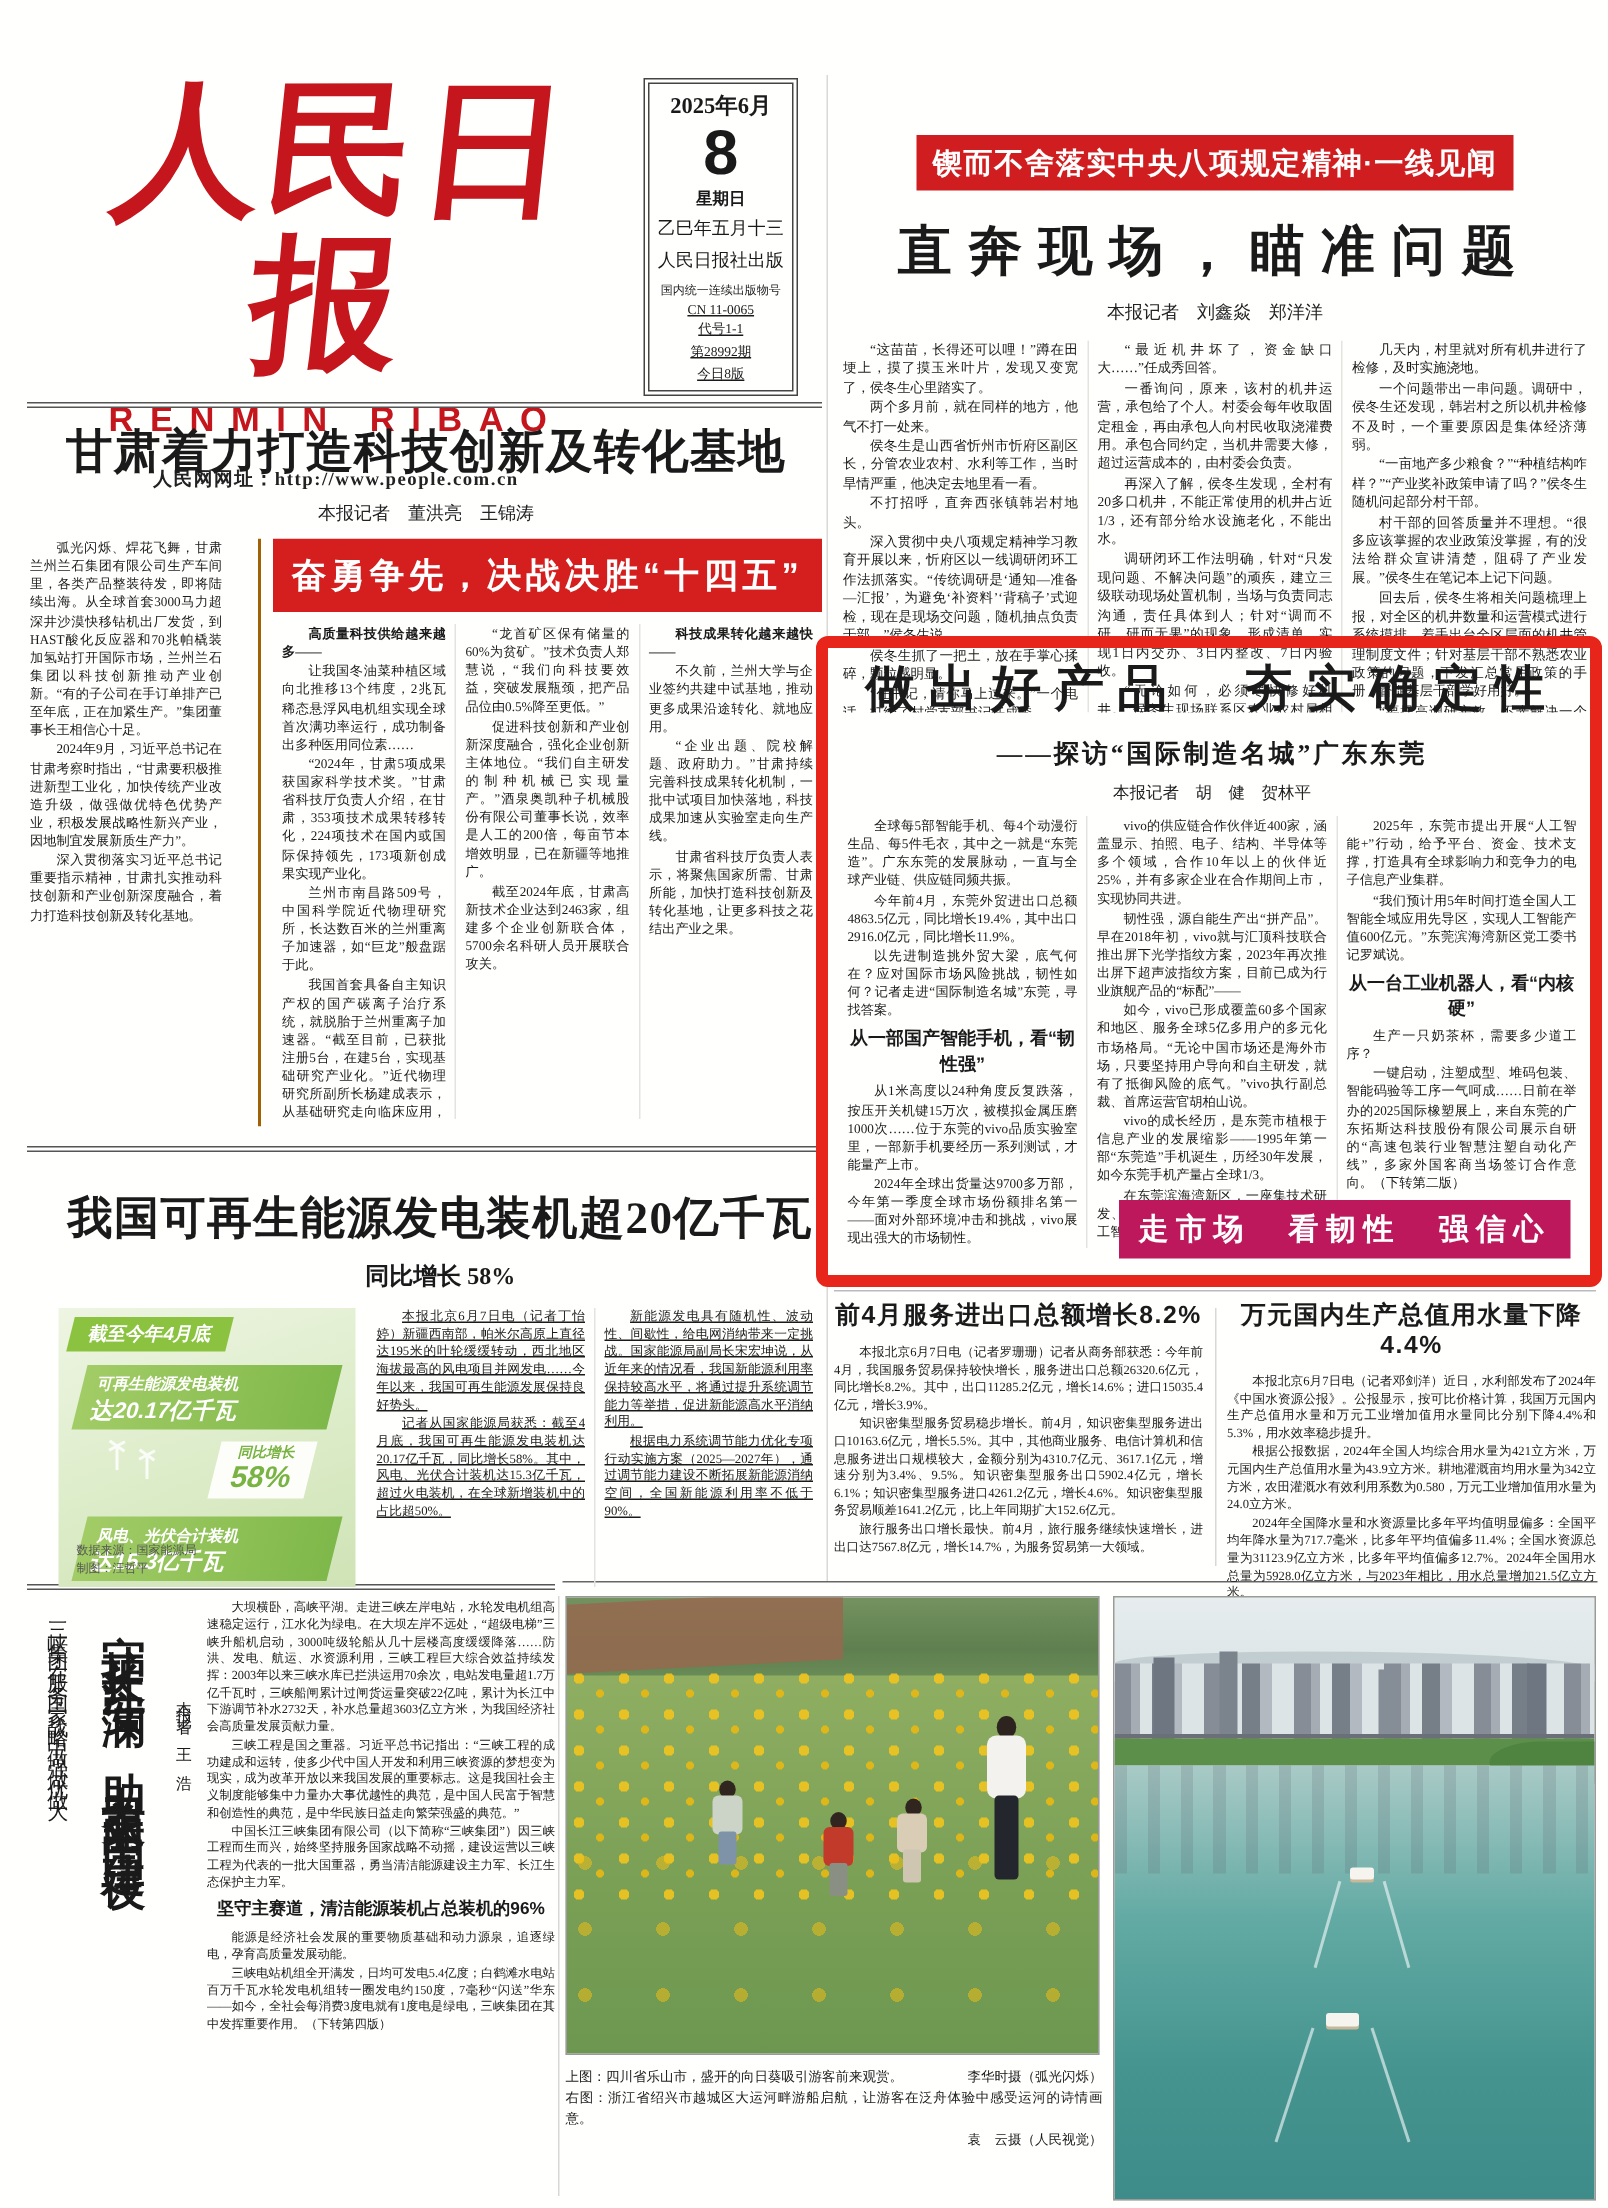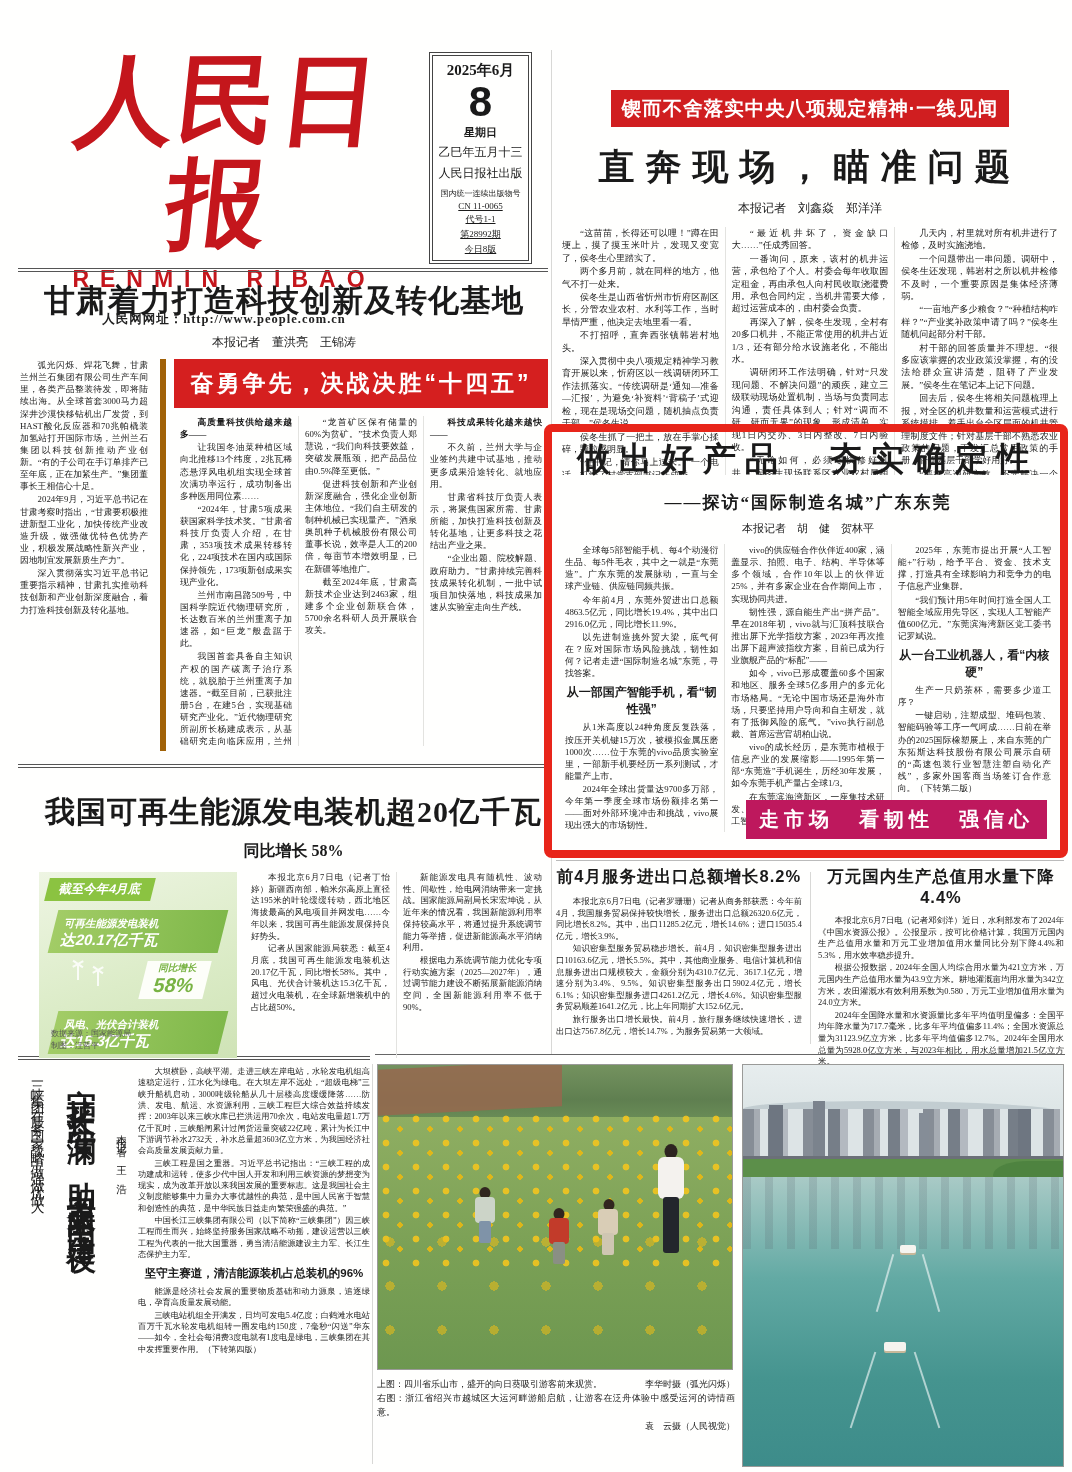--- a/index.html
+++ b/index.html
@@ -50,21 +50,21 @@
         font-family:"Liberation Sans",sans-serif;}
   .dg-badge{position:absolute;right:10px;bottom:6px;background:#be185d;color:#fff;font-size:20px;
         font-weight:bold;padding:6px 13px;letter-spacing:5px;font-family:"Liberation Sans",sans-serif;}
   
   .gs{position:absolute;left:20px;top:280px;width:528px;height:480px;}
   .gs-title{font-size:31px;font-weight:bold;text-align:center;letter-spacing:1px;
         font-family:"Liberation Sans","DejaVu Sans",sans-serif;}
   .gs-byline{margin:12px 0 8px;}
   .gs-body{display:flex;height:392px;overflow:hidden;}
   .gs-c1{width:128px;font-size:8.8px;}
-  .gs-right{flex:1;margin-left:12px;border-left:6px solid #a16207;padding-left:8px;}
+  .gs-right{flex:1;margin-left:24px;border-left:2px solid #a16207;padding-left:8px;}
   .gs-redbox{background:#d51f1f;color:#fff;font-size:23px;font-weight:bold;text-align:center;
         padding:9px 0;letter-spacing:3px;font-family:"Liberation Sans",sans-serif;}
   .gs-cols{height:330px;font-size:8.8px;margin-top:8px;}
   .bold-lead{font-weight:bold;}
   
   .rn{position:absolute;left:20px;top:792px;width:528px;height:282px;padding-left:19px;}
   .rn-title{font-size:30px;font-weight:bold;text-align:center;letter-spacing:1px;}
   .rn-sub{font-size:16px;font-weight:bold;text-align:center;margin:8px 0 10px;}
   .rn-body{display:flex;}
   .ig{position:relative;width:198px;height:186px;background:linear-gradient(160deg,#eef5e3,#dcecc8 55%,#cfe3b6);
@@ -77,21 +77,21 @@
   .ig-band .vl{font-size:15px;font-weight:bold;}
   .ig-badge{display:inline-block;background:#fdfef9;color:#79b344;transform:skewX(-14deg);
         padding:1px 12px 3px;margin:8px 0 0 96px;text-align:center;}
   .ig-badge .lb{font-size:9.5px;font-weight:bold;display:block;}
   .ig-badge .vl{font-size:20px;font-weight:bold;line-height:1;}
   .ig-src{position:absolute;left:12px;bottom:6px;font-size:8px;color:#555;line-height:1.5;}
   .wt{position:absolute;width:2px;height:16px;background:#fff;opacity:.85;}
   .wt:before,.wt:after{content:"";position:absolute;top:-1px;left:-5px;width:12px;height:2px;background:#fff;}
   .wt:before{transform:rotate(-28deg);}
   .wt:after{transform:rotate(35deg);}
-  .rn-cols{flex:1;font-size:8.5px;height:186px;margin-left:8px;}
+  .rn-cols{flex:1;font-size:8.5px;height:186px;margin-left:8px;text-decoration:underline;}
   
   .tg{position:absolute;left:22px;top:1066px;width:348px;height:398px;display:flex;}
   .tg-kicker{writing-mode:vertical-rl;font-size:14px;letter-spacing:7px;margin:4px 2px 0 6px;}
   .tg-title{writing-mode:vertical-rl;font-size:29px;font-weight:bold;letter-spacing:9px;margin:0 12px 0 14px;}
   .tg-byline{writing-mode:vertical-rl;font-size:10.5px;margin-top:60px;letter-spacing:4px;}
   .tg-body{flex:1;font-size:8.2px;margin-left:10px;overflow:hidden;}
   .tg-sub{font-weight:bold;font-size:11.5px;text-indent:0;margin:6px 0 4px;
         font-family:"Liberation Sans",sans-serif;text-align:center;}
   
   .brief{position:absolute;top:866px;width:246px;height:186px;}
@@ -232,22 +232,22 @@
               <p data-name="paragraph" class="para">我国首套具备自主知识产权的国产碳离子治疗系统，就脱胎于兰州重离子加速器。“截至目前，已获批注册5台，在建5台，实现基础研究产业化。”近代物理研究所副所长杨建成表示，从基础研究走向临床应用，兰州重离子加速器打破了大型放疗市场被国外产品长期垄断的局面。</p>
             </div>
           <div class="c" data-name="text-column">
               <p data-name="paragraph" class="para">“龙首矿区保有储量的60%为贫矿。”技术负责人郑慧说，“我们向科技要效益，突破发展瓶颈，把产品品位由0.5%降至更低。”</p>
               <p data-name="paragraph" class="para">促进科技创新和产业创新深度融合，强化企业创新主体地位。“我们自主研发的制种机械已实现量产。”酒泉奥凯种子机械股份有限公司董事长说，效率是人工的200倍，每亩节本增效明显，已在新疆等地推广。</p>
               <p data-name="paragraph" class="para">截至2024年底，甘肃高新技术企业达到2463家，组建多个企业创新联合体，5700余名科研人员开展联合攻关。</p>
             </div>
           <div class="c" data-name="text-column">
               <p data-name="paragraph" class="para bold-lead">科技成果转化越来越快——</p>
               <p data-name="paragraph" class="para">不久前，兰州大学与企业签约共建中试基地，推动更多成果沿途转化、就地应用。</p>
+              <p data-name="paragraph" class="para">“企业出题、院校解题、政府助力。”甘肃持续完善科技成果转化机制，一批中试项目加快落地，科技成果加速从实验室走向生产线。</p>
               <p data-name="paragraph" class="para">甘肃省科技厅负责人表示，将聚焦国家所需、甘肃所能，加快打造科技创新及转化基地，让更多科技之花结出产业之果。</p>
-              <p data-name="paragraph" class="para">“企业出题、院校解题、政府助力。”甘肃持续完善科技成果转化机制，一批中试项目加快落地，科技成果加速从实验室走向生产线。</p>
             </div>
         </div>
       </div>
     </div>
   </div>
 
   <div class="rn" data-name="article-renewable">
     <div class="rn-title" data-name="article-headline">我国可再生能源发电装机超20亿千瓦</div>
     <div class="rn-sub" data-name="article-subtitle">同比增长 58%</div>
     <div class="rn-body">

